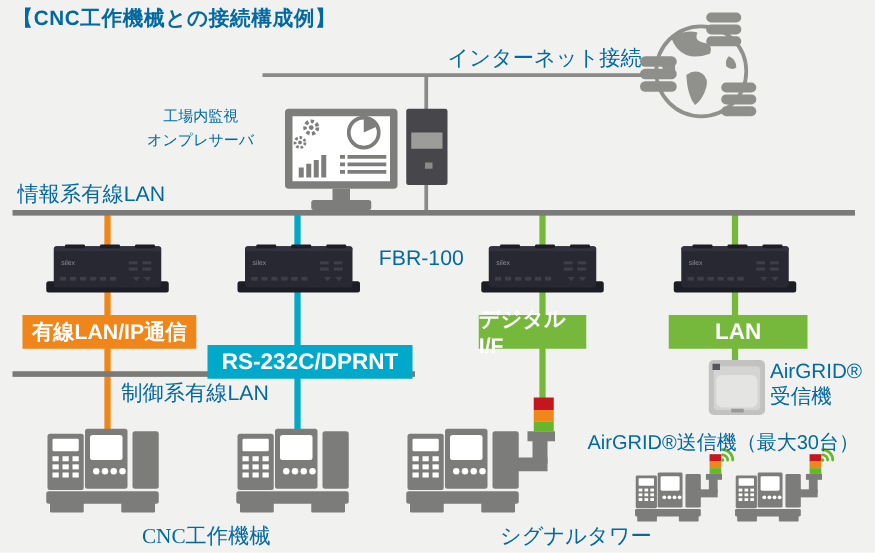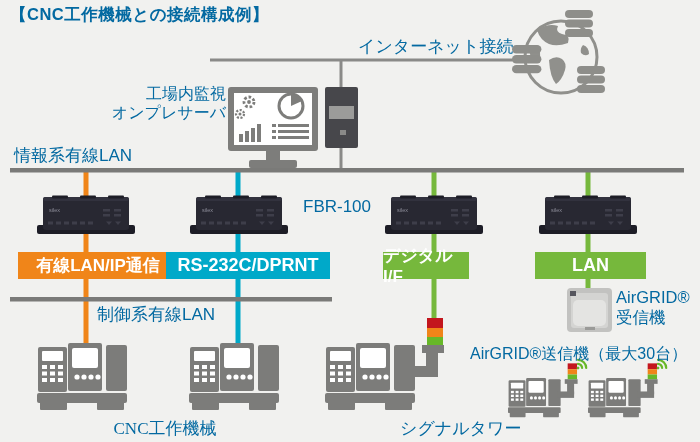--- a/index.html
+++ b/index.html
@@ -2,32 +2,32 @@
 <html><head>
 <meta charset="utf-8">
 <style>
   html,body{margin:0;padding:0;}
   body{font-family:"Liberation Sans","DejaVu Sans",sans-serif;}
   #stage{position:relative;width:700px;height:442px;background:#f1f1ef;overflow:hidden;}
   #diagram-svg{position:absolute;left:0;top:0;}
   .lbl{position:absolute;color:#0369a1;white-space:nowrap;}
   .title{left:10px;top:4px;font-size:16.5px;font-weight:600;letter-spacing:.5px;}
   .internet{left:358px;top:35px;width:158px;text-align:left;font-size:17px;}
-  .server{left:95px;top:84px;width:131px;text-align:right;font-size:16px;line-height:19px;}
+  .server{left:95px;top:84px;width:131px;text-align:center;font-size:12px;line-height:19px;}
   .infolan{left:14px;top:144px;font-size:17px;text-align:center;}
   .fbr{left:303px;top:197px;font-size:17px;}
   .controllan{left:97px;top:303px;font-size:17px;}
   .cnc{left:100px;top:417px;width:130px;text-align:center;font-size:17px;font-family:Liberation Serif, serif;}
   .sigtower{left:400px;top:417px;width:130px;font-size:17px;}
   .recv{left:616px;top:287px;font-size:16.5px;line-height:20px;}
   .trans{left:470px;top:344px;font-size:16px;}
   .conn-box{position:absolute;top:252px;height:27px;display:flex;align-items:center;justify-content:center;
             color:#fff;font-weight:700;}
-  .conn-1{left:18px;width:160px;font-size:17px;}
-  .conn-2{left:166px;width:164px;font-size:18px;}
+  .conn-1{left:18px;width:139px;font-size:17px;}
+  .conn-2{left:166px;width:164px;font-size:18px;margin-top:24px;}
   .conn-3{left:383px;width:86px;font-size:17px;}
   .conn-4{left:535px;width:111px;font-size:18px;}
 </style>
 </head>
 <body>
 
 <div id="stage">
 
   <svg id="diagram-svg" width="700" height="442" viewBox="0 0 700 442">
     <defs>

